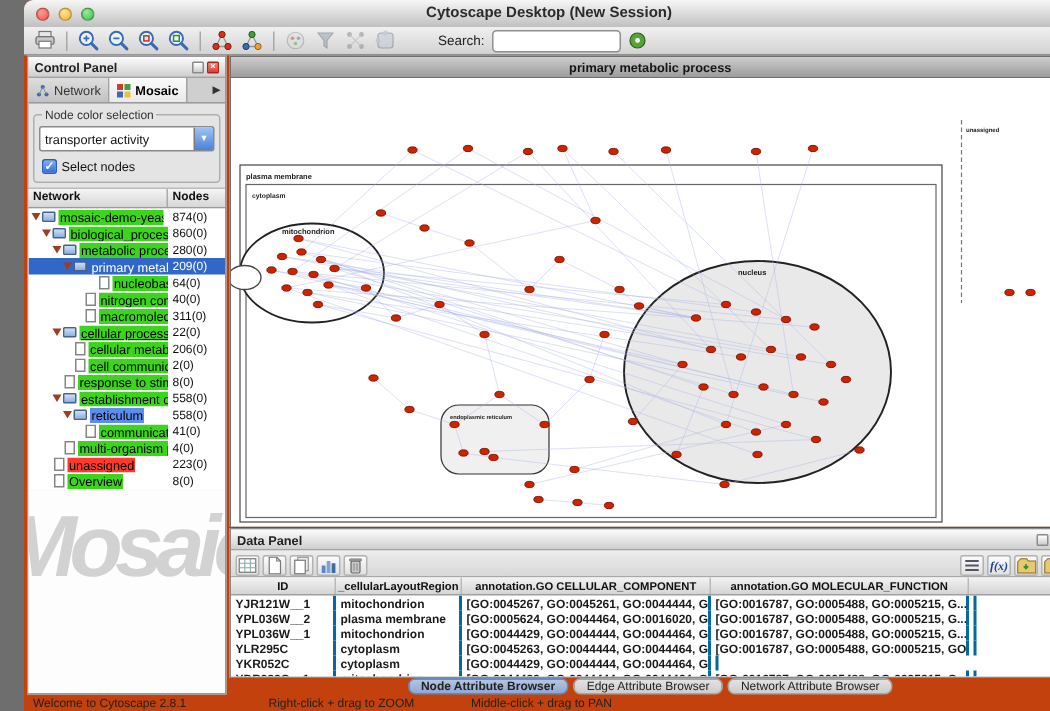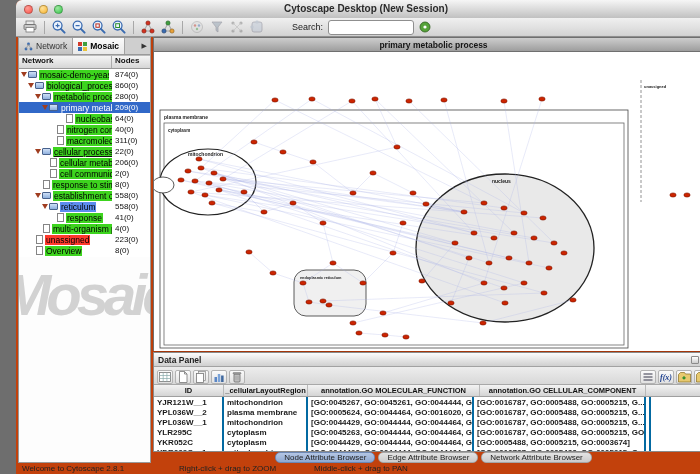--- a/index.html
+++ b/index.html
@@ -85,21 +85,21 @@
   .c0{width:70px;} .c1{width:84px;} .c2{width:166px;} .c3{width:172px;} .th.fill{flex:1;border-right:none;}
   .tbody{flex:1;overflow:hidden;padding-right:11px;}
   .tr{display:flex;height:10px;font-size:8px;font-weight:bold;color:#1a1a1a;}
   .td{border-right:2px solid #0369a1;padding-left:3px;display:flex;align-items:center;overflow:hidden;white-space:nowrap;box-sizing:border-box;}
   .vscroll{position:absolute;right:0;top:11px;bottom:0;width:11px;background:linear-gradient(to right,#ececec,#dadada);border-left:1px solid #b0b0b0;box-sizing:border-box;}
   .vthumb{position:absolute;left:1px;right:1px;top:2px;height:26px;border-radius:5px;background:linear-gradient(#bcd2f5,#6f9ee6);border:1px solid #5b85c4;box-sizing:border-box;}
 
   
   .attr-tabs{position:absolute;left:137px;top:452px;width:561px;height:11px;display:flex;align-items:center;justify-content:center;gap:3px;}
   .atab{font-size:8px;padding:0 8px;height:11px;line-height:10px;border-radius:5px;color:#222;background:linear-gradient(#e3e3e3,#cccccc);border:1px solid #a5a5a5;box-sizing:border-box;white-space:nowrap;}
-  .atab.active{background:linear-gradient(#b4c6e4,#8fa9d2);border-color:#6b87b5;font-weight:normal;}
+  .atab.active{background:linear-gradient(#b4c6e4,#8fa9d2);border-color:#6b87b5;font-weight:bold;}
 
   
   .statusbar{position:absolute;left:0;top:463px;width:100%;height:11px;font-size:8px;color:#222;}
   .st{position:absolute;top:1px;white-space:nowrap;}
   .st0{left:6px;} .st1{left:163px;} .st2{left:298px;}
 </style>
 </head>
 <body>
 
 <div class="window">
@@ -203,20 +203,27 @@
     <input class="search-input" value="" style="">
     <span class="tb-btn">
         <svg width="16" height="16">
           <circle cx="8" cy="8" r="5" fill="#56a33a" stroke="#2d5e1c" stroke-width="0.8"></circle>
           <circle cx="8" cy="8" r="1.6" fill="#fff"></circle>
         </svg>
       </span>
   </div>
 
   <div class="control-panel">
+    <div class="panel-header">
+      <span>Control Panel</span>
+      <span class="ph-icons">
+        <span class="float-btn"></span>
+        <span class="close-btn">×</span>
+      </span>
+    </div>
     <div class="cp-tabs">
       <div class="cp-tab">
         <svg width="9" height="9">
             <circle cx="4.5" cy="2" r="1.4" fill="#3a6bb0"></circle>
             <circle cx="2" cy="7" r="1.4" fill="#3a6bb0"></circle>
             <circle cx="7" cy="7" r="1.4" fill="#3a6bb0"></circle>
             <path d="M4.5 2 L2 7 M4.5 2 L7 7" stroke="#888" stroke-width="0.6"></path>
           </svg>
         <span>Network</span>
       </div>
@@ -225,20 +232,31 @@
             <i class="m1"></i>
             <i class="m2"></i>
             <i class="m3"></i>
             <i class="m4"></i>
           </span>
         <span>Mosaic</span>
       </div>
       <div class="tab-fill"></div>
       <span class="ovf">▶</span>
     </div>
+    <div class="groupbox">
+      <span class="gb-title">Node color selection</span>
+      <div class="combo">
+        <span class="combo-text">transporter activity</span>
+        <span class="combo-btn">▼</span>
+      </div>
+      <div class="checkrow">
+        <span class="checkbox">✓</span>
+        <span>Select nodes</span>
+      </div>
+    </div>
     <div class="tree-header">
       <div class="hc1">Network</div>
       <div class="hc2">Nodes</div>
     </div>
     <div class="tree-body">
         <div class="trow">
           <div class="tcell-label" style="padding-left: 1px;">
             <span class="tarrow"></span>
             <span class="ticn folder"></span>
             <span class="tlbl" style="background: rgb(61, 212, 30);">mosaic-demo-yeast</span>
@@ -338,21 +356,21 @@
             <span class="tarrow"></span>
             <span class="ticn folder"></span>
             <span class="tlbl" style="background: rgb(92, 141, 238);">reticulum</span>
           </div>
           <div class="tcell-count">558(0)</div>
         </div>
         <div class="trow">
           <div class="tcell-label" style="padding-left: 29px;">
             <span class="tarrow spacer"></span>
             <span class="ticn leaf"></span>
-            <span class="tlbl" style="background: rgb(61, 212, 30);">response</span>
+            <span class="tlbl" style="background: rgb(61, 212, 30);">communicat</span>
           </div>
           <div class="tcell-count">41(0)</div>
         </div>
         <div class="trow">
           <div class="tcell-label" style="padding-left: 15px;">
             <span class="tarrow spacer"></span>
             <span class="ticn leaf"></span>
             <span class="tlbl" style="background: rgb(61, 212, 30);">multi-organism pro</span>
           </div>
           <div class="tcell-count">4(0)</div>
@@ -609,22 +627,22 @@
           <svg width="15" height="14">
             <path d="M1.5 4.5 l2 -2 h4 l1 1.5 h5 v8 h-12 z" fill="#e7c96f" stroke="#8a6d1f" stroke-width="0.7"></path>
             <path d="M7 9 v-3 M5.5 7 L7 5.5 L8.5 7" stroke="#b03030" stroke-width="1.1" fill="none"></path>
           </svg>
         </span>
     </div>
     <div class="table-wrap">
       <div class="thead">
           <div class="th c0">ID</div>
           <div class="th c1">_cellularLayoutRegion</div>
+          <div class="th c2">annotation.GO CELLULAR_COMPONENT</div>
           <div class="th c3">annotation.GO MOLECULAR_FUNCTION</div>
-          <div class="th c2">annotation.GO CELLULAR_COMPONENT</div>
           <div class="th fill"></div>
         </div>
       <div class="tbody">
           <div class="tr">
             <div class="td c0">YJR121W__1</div>
             <div class="td c1">mitochondrion</div>
             <div class="td c2">[GO:0045267, GO:0045261, GO:0044444, G...</div>
             <div class="td c3">[GO:0016787, GO:0005488, GO:0005215, G...</div>
             <div class="td fill"></div>
           </div>
@@ -646,21 +664,20 @@
             <div class="td c0">YLR295C</div>
             <div class="td c1">cytoplasm</div>
             <div class="td c2">[GO:0045263, GO:0044444, GO:0044464, G...</div>
             <div class="td c3">[GO:0016787, GO:0005488, GO:0005215, GO:0003824, G...</div>
             <div class="td fill"></div>
           </div>
           <div class="tr">
             <div class="td c0">YKR052C</div>
             <div class="td c1">cytoplasm</div>
             <div class="td c2">[GO:0044429, GO:0044444, GO:0044464, G...</div>
-            <div class="td c3">[GO:0005488, GO:0005215, GO:0003674]</div>
             <div class="td fill"></div>
           </div>
           <div class="tr">
             <div class="td c0">YDR039C__1</div>
             <div class="td c1">mitochondrion</div>
             <div class="td c2">[GO:0044429, GO:0044444, GO:0044464, G...</div>
             <div class="td c3">[GO:0016787, GO:0005488, GO:0005215, G...</div>
             <div class="td fill"></div>
           </div>
         </div>

